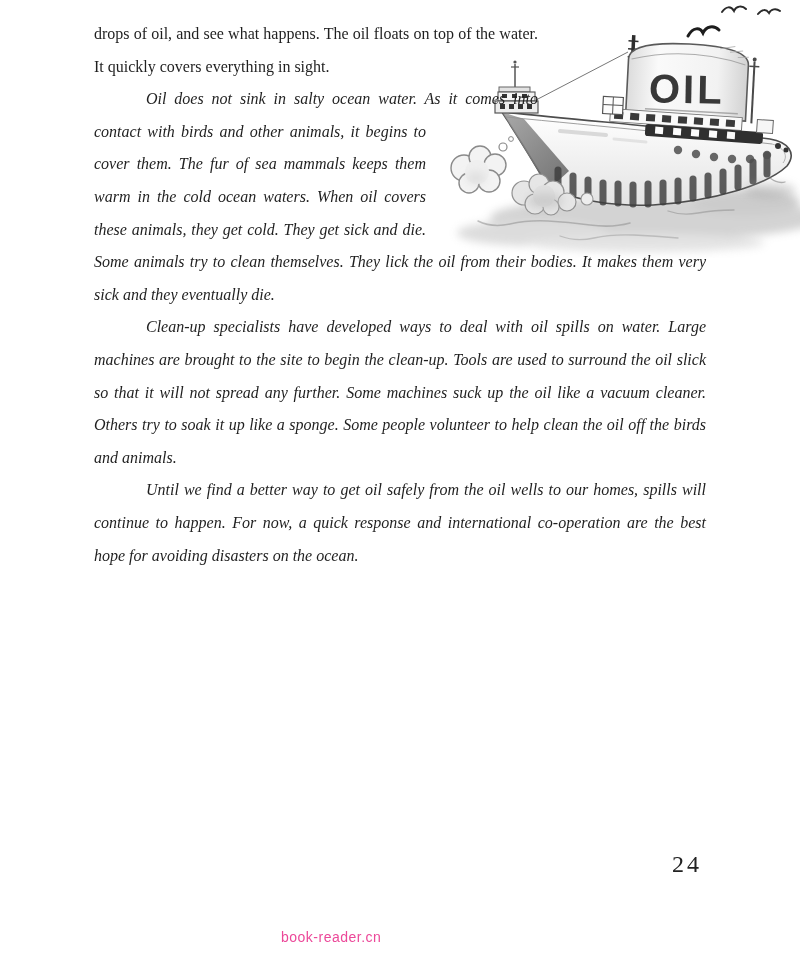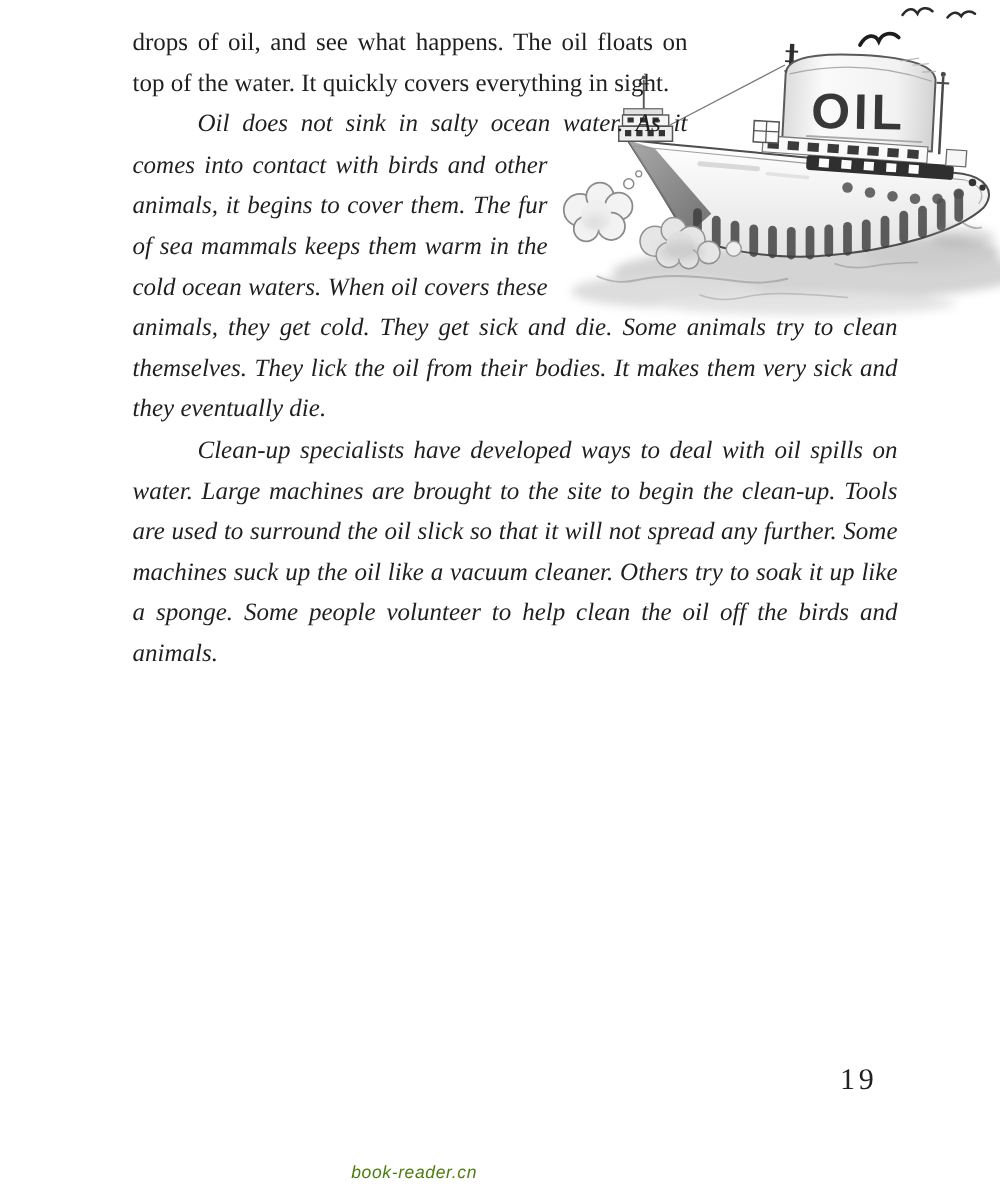--- a/index.html
+++ b/index.html
@@ -7,24 +7,24 @@
     position: relative;
     width: 800px;
     height: 956px;
     background: #ffffff;
     overflow: hidden;
     font-family: "Liberation Serif", "DejaVu Serif", serif;
     color: #1f1f1f;
   }
   .text-col {
     position: absolute;
-    left: 106px;
+    left: 94px;
     top: 18px;
     width: 612px;
-    font-size: 20px;
+    font-size: 16px;
     line-height: 32.6px;
     text-align: justify;
   }
   .text-col p { margin: 0; }
   .para-indent { text-indent: 52px; font-style: italic; }
   
   .wrap-spacer-top { float: right; width: 168px; height: 98px; }
   .wrap-spacer-mid { float: right; clear: right; width: 280px; height: 128px; }
   .illustration {
     position: absolute;
@@ -41,22 +41,21 @@
     letter-spacing: 3px;
     color: #222222;
   }
   .watermark {
     position: absolute;
     left: 281px;
     top: 929px;
     font-family: "Liberation Sans", sans-serif;
     font-size: 14px;
     letter-spacing: 0.5px;
-    color: #4d7c0f;
-    font-style: italic;
+    color: #ec4899;
   }
 </style>
 </head>
 <body>
 
 <div class="page">
 
   <svg class="illustration" viewBox="0 0 360 258" xmlns="http://www.w3.org/2000/svg">
     <defs>
       <linearGradient id="hullG" x1="0" y1="0" x2="0" y2="1">
@@ -221,17 +220,18 @@
       <path d="M248,36 c5,-9 12,-9 15,-3 c3,-7 11,-8 16,-3" stroke="#1d1d1d" stroke-width="3" fill="none" stroke-linecap="round"></path>
     </g>
   </svg>
 
   <div class="text-col">
     <div class="wrap-spacer-top"></div>
     <div class="wrap-spacer-mid"></div>
     <p>drops of oil, and see what happens. The oil floats on top of the water. It quickly covers everything in sight.</p>
     <p class="para-indent">Oil does not sink in salty ocean water. As it comes into contact with birds and other animals, it begins to cover them. The fur of sea mammals keeps them warm in the cold ocean waters. When oil covers these animals, they get cold. They get sick and die. Some animals try to clean themselves. They lick the oil from their bodies. It makes them very sick and they eventually die.</p>
     <p class="para-indent">Clean-up specialists have developed ways to deal with oil spills on water. Large machines are brought to the site to begin the clean-up. Tools are used to surround the oil slick so that it will not spread any further. Some machines suck up the oil like a vacuum cleaner. Others try to soak it up like a sponge. Some people volunteer to help clean the oil off the birds and animals.</p>
+    <p class="para-indent">Until we find a better way to get oil safely from the oil wells to our homes, spills will continue to happen. For now, a quick response and international co-operation are the best hope for avoiding disasters on the ocean.</p>
   </div>
 
-  <div class="page-number">19</div>
+  <div class="page-number">24</div>
   <div class="watermark">book-reader.cn</div>
 </div>
 
 </body></html>

